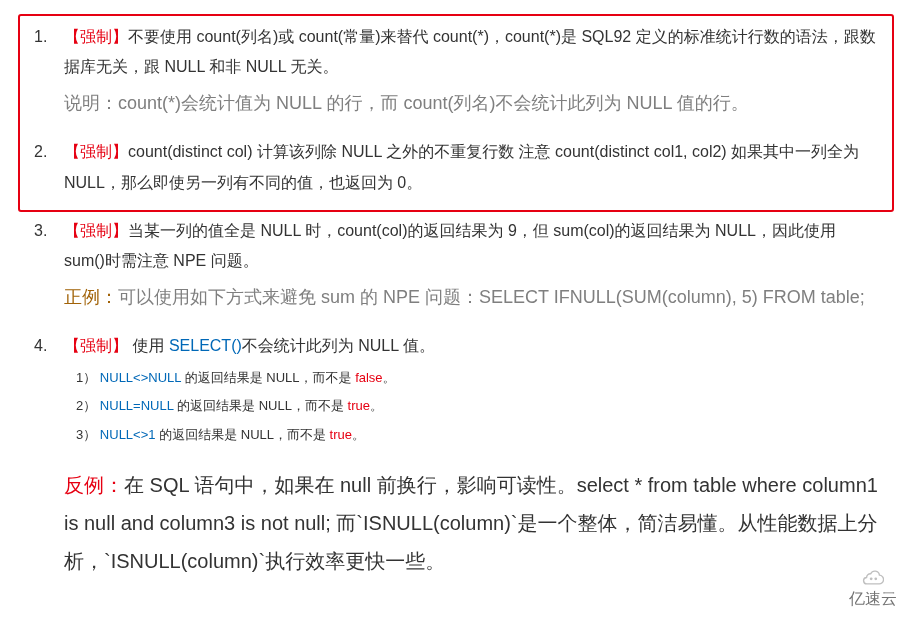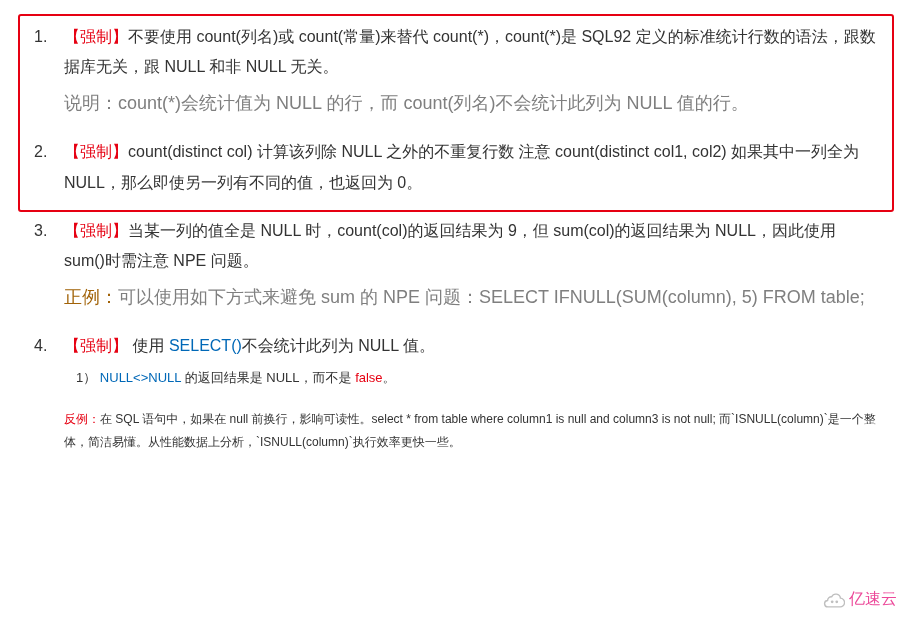--- a/index.html
+++ b/index.html
@@ -68,31 +68,32 @@
     width: 872px;
     height: 194px;
     pointer-events: none;
   }
   .watermark {
     position: absolute;
     right: 12px;
     bottom: 12px;
     display: flex;
     align-items: center;
-    color: #ec4899;
+    color: #737373;
     font-size: 16px;
     gap: 4px;
+    flex-direction: column;
   }
   .wm-icon {
     width: 22px;
     height: 16px;
   }
   .bad-example {
     color: #333;
-    font-size: 12px;
+    font-size: 20px;
     line-height: 1.9;
     margin-top: 16px;
     padding-left: 36px;
   }
 </style>
 </head>
 <body>
 
 <div class="content">
 <ol class="main">
@@ -114,20 +115,28 @@
       <span class="example-good-label">正例：</span><span>可以使用如下方式来避免 sum 的 NPE 问题：SELECT IFNULL(SUM(column), 5) FROM table;</span>
     </div>
   </li>
 
   <li>
     <span class="red-bold">【强制】</span><span> 使用 </span><span class="blue">SELECT()</span><span>不会统计此列为 NULL 值。</span>
     <div class="sub-item">
       <span class="sub-num">1）</span>
       <span class="blue">NULL&lt;&gt;NULL</span><span class="sub-text"> 的返回结果是 NULL，而不是 </span><span class="red">false</span><span>。</span>
     </div>
+    <div class="sub-item">
+      <span class="sub-num">2）</span>
+      <span class="blue">NULL=NULL</span><span class="sub-text"> 的返回结果是 NULL，而不是 </span><span class="red">true</span><span>。</span>
+    </div>
+    <div class="sub-item">
+      <span class="sub-num">3）</span>
+      <span class="blue">NULL&lt;&gt;1</span><span class="sub-text"> 的返回结果是 NULL，而不是 </span><span class="red">true</span><span>。</span>
+    </div>
   </li>
 
 </ol>
 
 <div class="bad-example">
   <span class="example-bad-label red">反例：</span><span>在 SQL 语句中，如果在 null 前换行，影响可读性。select * from table where column1 is null and column3 is not null;  而`ISNULL(column)`是一个整体，简洁易懂。从性能数据上分析，`ISNULL(column)`执行效率更快一些。</span>
 </div>
 
 </div>
 

